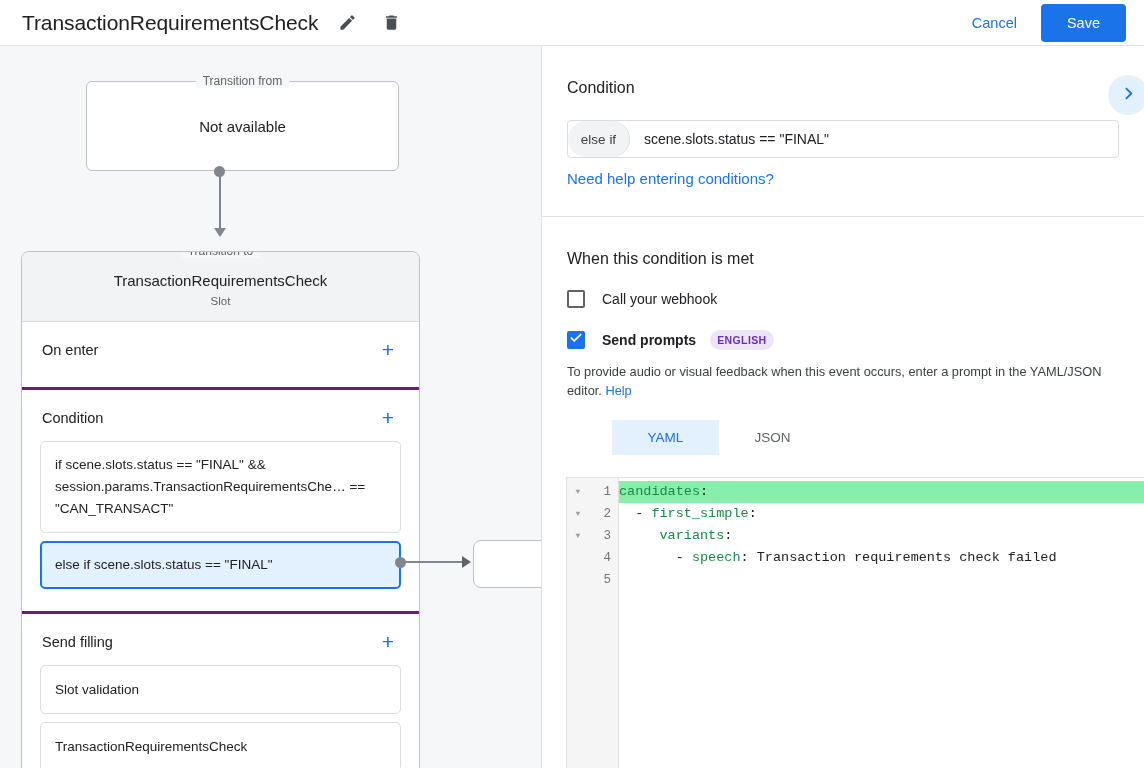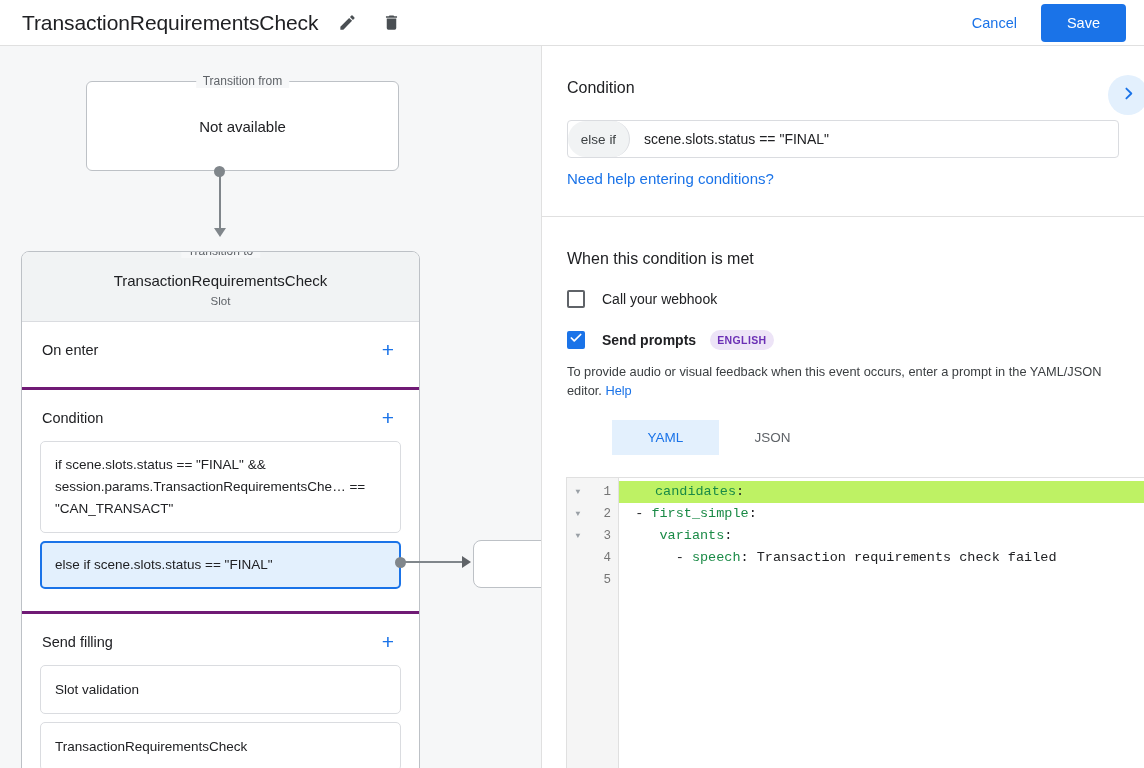--- a/index.html
+++ b/index.html
@@ -253,21 +253,21 @@
     width: 22px; text-align: center; font-size: 8px; color: #9aa0a6;
     cursor: pointer; line-height: 22px;
   }
   .lnum { width: 26px; text-align: right; padding-right: 4px; }
   .code {
     flex: 1; padding-top: 3px; overflow: hidden;
     font-family: "Liberation Mono", monospace;
     font-size: 13.5px;
   }
   .code-line { height: 22px; line-height: 22px; white-space: pre; color: #202124; }
-  .code-line.hl { background: #bef264; padding-left: 36px; }
+  .code-line.hl { background: #86efac; }
   .y-key { color: #1a8a46; }
 </style>
 </head>
 <body>
 
 <div class="topbar">
   <div class="topbar-title">TransactionRequirementsCheck</div>
 
   <div class="icon-btn">
     <span>

